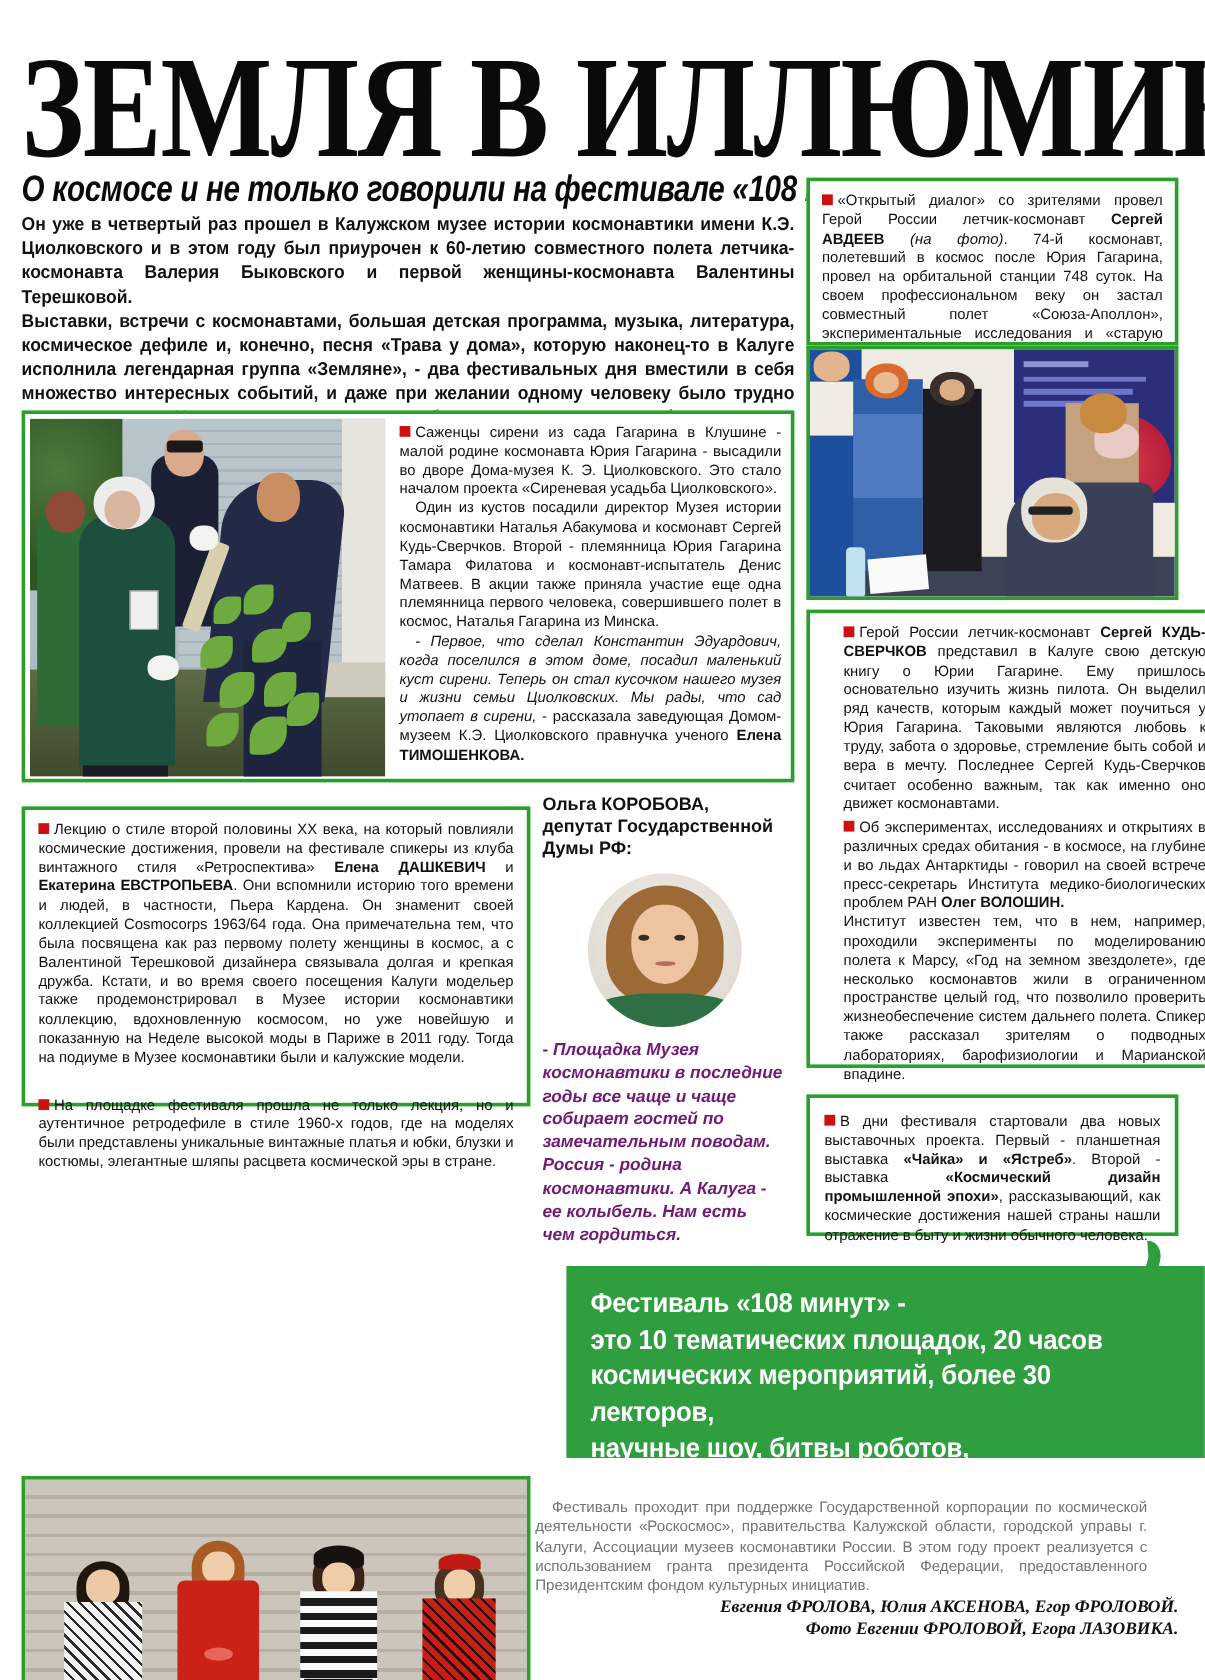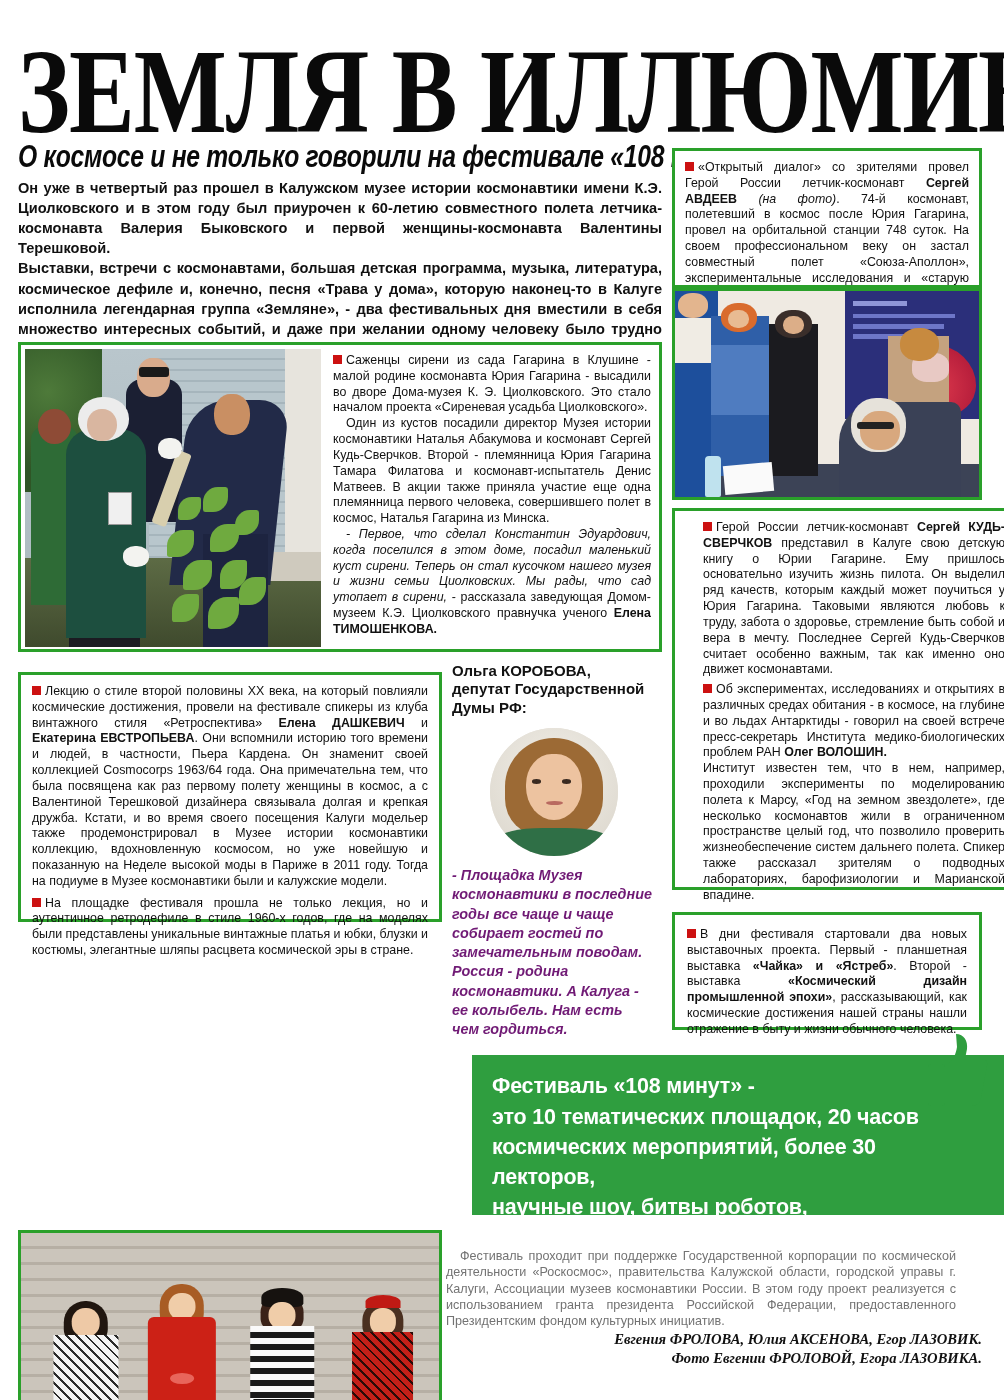--- a/index.html
+++ b/index.html
@@ -301,21 +301,21 @@
     <div class="body-txt" style="position:absolute;left:312px;top:8px;width:318px;">
       <p><span class="sq"></span><span>Саженцы сирени из сада Гагарина в Клушине - малой родине космонавта Юрия Гагарина - высадили во дворе Дома-музея К. Э. Циолковского. Это стало началом проекта «Сиреневая усадьба Циолковского».</span></p>
       <p class="ind">Один из кустов посадили директор Музея истории космонавтики Наталья Абакумова и космонавт Сергей Кудь-Сверчков. Второй - племянница Юрия Гагарина Тамара Филатова и космонавт-испытатель Денис Матвеев. В акции также приняла участие еще одна племянница первого человека, совершившего полет в космос, Наталья Гагарина из Минска.</p>
       <p class="ind"><span class="it">- Первое, что сделал Константин Эдуардович, когда поселился в этом доме, посадил маленький куст сирени. Теперь он стал кусочком нашего музея и жизни семьи Циолковских. Мы рады, что сад утопает в сирени,</span><span> - рассказала заведующая Домом-музеем К.Э. Циолковского правнучка ученого </span><span class="bd">Елена ТИМОШЕНКОВА.</span></p>
     </div>
   </div>
 
   <div class="gbox" style="left:18px;top:672px;width:424px;height:250px;padding:9px 11px;">
     <div class="body-txt">
       <p><span class="sq"></span><span>Лекцию о стиле второй половины XX века, на который повлияли космические достижения, провели на фестивале спикеры из клуба винтажного стиля «Ретроспектива» </span><span class="bd">Елена ДАШКЕВИЧ</span><span> и </span><span class="bd">Екатерина ЕВСТРОПЬЕВА</span><span>. Они вспомнили историю того времени и людей, в частности, Пьера Кардена. Он знаменит своей коллекцией Cosmocorps 1963/64 года. Она примечательна тем, что была посвящена как раз первому полету женщины в космос, а с Валентиной Терешковой дизайнера связывала долгая и крепкая дружба. Кстати, и во время своего посещения Калуги модельер также продемонстрировал в Музее истории космонавтики коллекцию, вдохновленную космосом, но уже новейшую и показанную на Неделе высокой моды в Париже в 2011 году. Тогда на подиуме в Музее космонавтики были и калужские модели.</span></p>
-      <p style="margin-top:6px;"><span class="sq"></span><span>На площадке фестиваля прошла не только лекция, но и аутентичное ретродефиле в стиле 1960-х годов, где на моделях были представлены уникальные винтажные платья и юбки, блузки и костюмы, элегантные шляпы расцвета космической эры в стране.</span></p>
+      <p style="margin-top:24px;"><span class="sq"></span><span>На площадке фестиваля прошла не только лекция, но и аутентичное ретродефиле в стиле 1960-х годов, где на моделях были представлены уникальные винтажные платья и юбки, блузки и костюмы, элегантные шляпы расцвета космической эры в стране.</span></p>
     </div>
   </div>
 
   <div class="gbox photo" style="left:18px;top:1018px;width:424px;height:352px;">
     <div class="rw-steps"></div>
 
     <div class="model" style="left:6%;width:19%;height:76%;">
       <div class="m-hair" style="top:2%;width:56%;height:17%;background:#20160f;"></div>
       <div class="m-head" style="top:5%;width:36%;height:11%;background:#eec9a6;"></div>
       <div class="m-body" style="top:15%;width:82%;height:44%;background:
@@ -381,17 +381,17 @@
   <div class="thumb">
     <svg viewBox="0 0 62 82" width="62" height="82" aria-hidden="true">
       <path d="M30 2 C38 2 42 9 41 17 L39 27 L56 27 C60 27 62 30 61 34 L55 66 C54 71 51 74 46 74 L22 74 L22 32 C27 28 30 22 31 15 L30 2 Z" fill="#2f9e3f"></path>
       <rect x="2" y="32" width="17" height="42" rx="3" fill="#2f9e3f"></rect>
     </svg>
   </div>
 
   <div class="closing">Фестиваль проходит при поддержке Государственной корпорации по космической деятельности «Роскосмос», правительства Калужской области, городской управы г. Калуги, Ассоциации музеев космонавтики России. В этом году проект реализуется с использованием гранта президента Российской Федерации, предоставленного Президентским фондом культурных инициатив.</div>
 
   <div class="byline">
-    <div>Евгения ФРОЛОВА, Юлия АКСЕНОВА, Егор ЛАЗОВИК.</div>
+    <div>Евгения ФРОЛОВА, Юлия АКСЕНОВА, Егор ФРОЛОВОЙ.</div>
     <div>Фото Евгении ФРОЛОВОЙ, Егора ЛАЗОВИКА.</div>
   </div>
 
 </div>
 
 </body></html>

